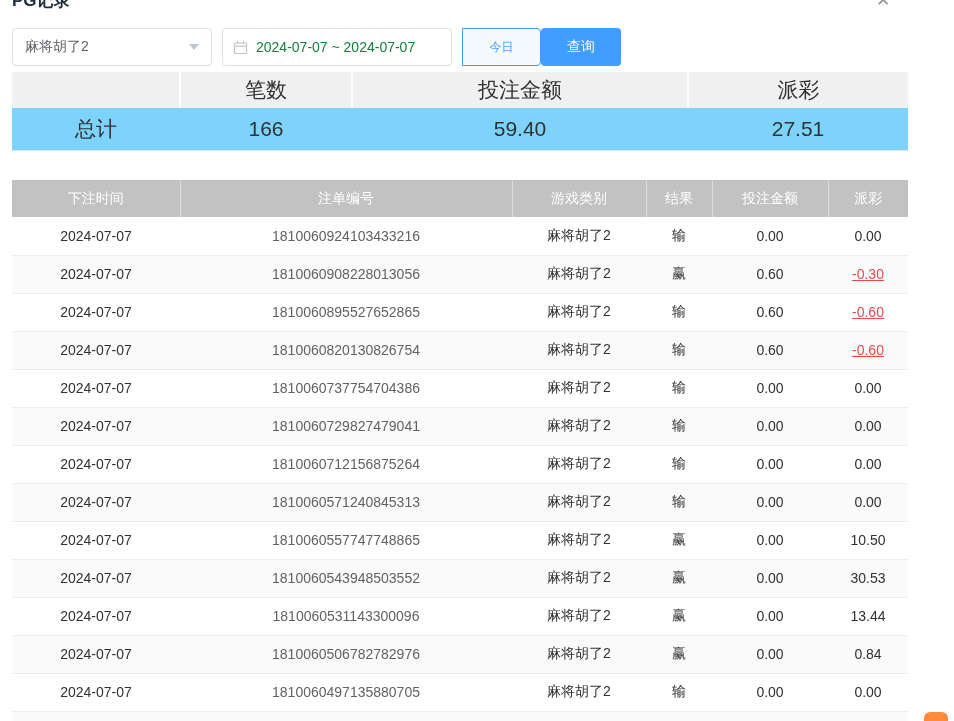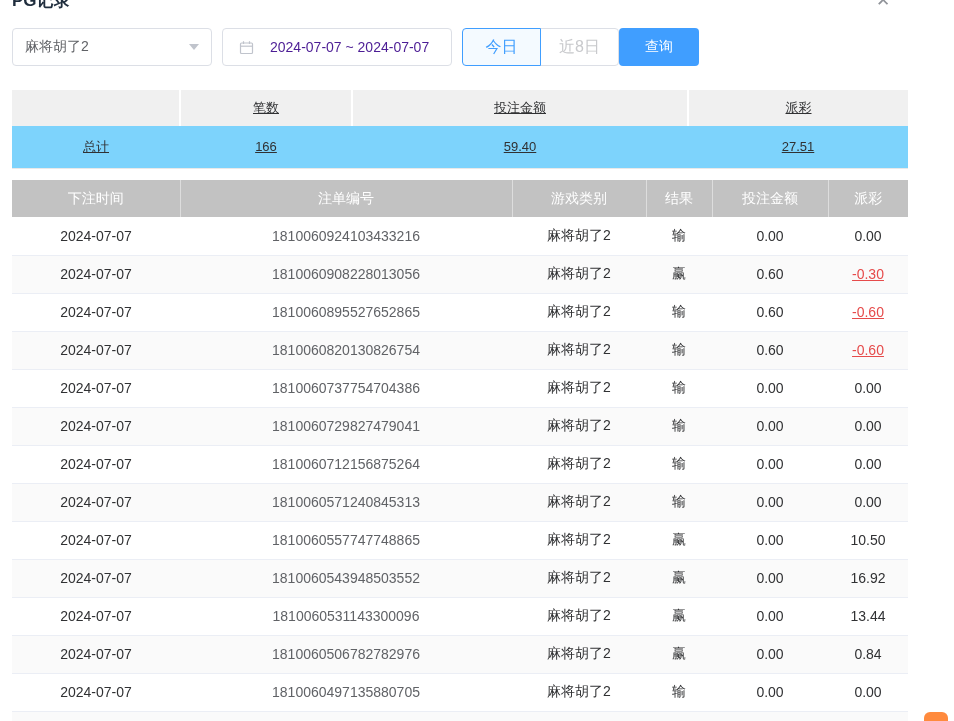--- a/index.html
+++ b/index.html
@@ -20,33 +20,33 @@
   .close-clip{position:absolute;left:876px;top:0;height:9px;overflow:hidden;}
   .close-clip span{display:block;font-size:17px;color:#909399;margin-top:-10px;cursor:pointer;}
 
   
   .filter-bar{position:absolute;left:12px;top:28px;height:38px;display:flex;align-items:center;}
   .select-box{width:200px;height:38px;border:1px solid #dcdfe6;border-radius:4px;display:flex;align-items:center;
     padding:0 12px;color:#606266;font-size:14px;background:#fff;cursor:pointer;}
   .select-box .value{flex:1;text-align:left;}
   .caret{width:0;height:0;border-left:5px solid transparent;border-right:5px solid transparent;border-top:6px solid #c0c4cc;}
   .date-box{margin-left:10px;width:230px;height:38px;border:1px solid #dcdfe6;border-radius:4px;display:flex;
-    align-items:center;gap:16px;padding:0 16px;color:#4c1d95;font-size:14px;background:#fff;cursor:pointer;}
+    align-items:center;gap:8px;padding:0 10px;color:#15803d;font-size:14px;background:#fff;cursor:pointer;}
   .cal-icon{display:inline-flex;color:#c0c4cc;}
   .btn-group{margin-left:10px;display:flex;}
-  .btn-group button{width:79px;height:38px;background:#fff;border:1px solid #dcdfe6;color:#c8c9cc;font-size:16px;
+  .btn-group button{width:79px;height:38px;background:#fff;border:1px solid #dcdfe6;color:#c8c9cc;font-size:12px;
     cursor:pointer;margin-left:-1px;font-family:inherit;}
   .btn-group button:first-child{margin-left:0;border-radius:4px 0 0 4px;}
   .btn-group button:last-child{border-radius:0 4px 4px 0;}
   .btn-group button.active{color:var(--accent);border-color:var(--accent);background:#f4faff;position:relative;z-index:1;}
   .search-btn{width:80px;height:38px;background:var(--accent);color:#fff;border:none;border-radius:4px;
     font-size:14px;cursor:pointer;font-family:inherit;}
 
   
-  .summary-table{position:absolute;left:12px;top:90px;width:896px;border-collapse:collapse;table-layout:fixed;font-size:13px;text-decoration:underline;}
+  .summary-table{position:absolute;left:12px;top:72px;width:896px;border-collapse:collapse;table-layout:fixed;font-size:21px;}
   .summary-table th{height:36px;background:#f0f0f0;font-weight:400;color:#303133;border-right:2px solid #fff;}
   .summary-table th:last-child{border-right:none;}
   .summary-table td{height:42px;text-align:center;color:#303133;border-bottom:1px solid #e9e9e9;background:#7dd3fc;}
 
   
   .bet-table{position:absolute;left:12px;top:180px;width:896px;border-collapse:collapse;table-layout:fixed;font-size:14px;}
   .bet-table th{height:37px;background:var(--table-header-bg);color:#fff;font-weight:400;
     border-right:1px solid rgba(255,255,255,.45);}
   .bet-table th:last-child{border-right:none;}
   .bet-table td{height:38px;text-align:center;border-bottom:1px solid #ebeef5;color:#303133;background:#fff;}
@@ -79,21 +79,20 @@
         <rect x="1.5" y="3" width="12" height="10.5" rx="1"></rect>
         <line x1="1.5" y1="6.2" x2="13.5" y2="6.2"></line>
         <line x1="4.5" y1="1.2" x2="4.5" y2="4"></line>
         <line x1="10.5" y1="1.2" x2="10.5" y2="4"></line>
       </svg>
     </span>
     <span>2024-07-07 ~ 2024-07-07</span>
   </div>
   <div class="btn-group">
     <button class="active">今日</button>
-    <button>近8日</button>
   </div>
   <button class="search-btn">查询</button>
 </div>
 
 <table class="summary-table">
   <colgroup>
       <col style="width:168px">
       <col style="width:172px">
       <col style="width:336px">
       <col style="width:220px">
@@ -207,21 +206,21 @@
     <td>赢</td>
     <td>0.00</td>
     <td>10.50</td>
   </tr>
       <tr class="alt">
     <td>2024-07-07</td>
     <td class="id">1810060543948503552</td>
     <td>麻将胡了2</td>
     <td>赢</td>
     <td>0.00</td>
-    <td>16.92</td>
+    <td>30.53</td>
   </tr>
       <tr>
     <td>2024-07-07</td>
     <td class="id">1810060531143300096</td>
     <td>麻将胡了2</td>
     <td>赢</td>
     <td>0.00</td>
     <td>13.44</td>
   </tr>
       <tr class="alt">

